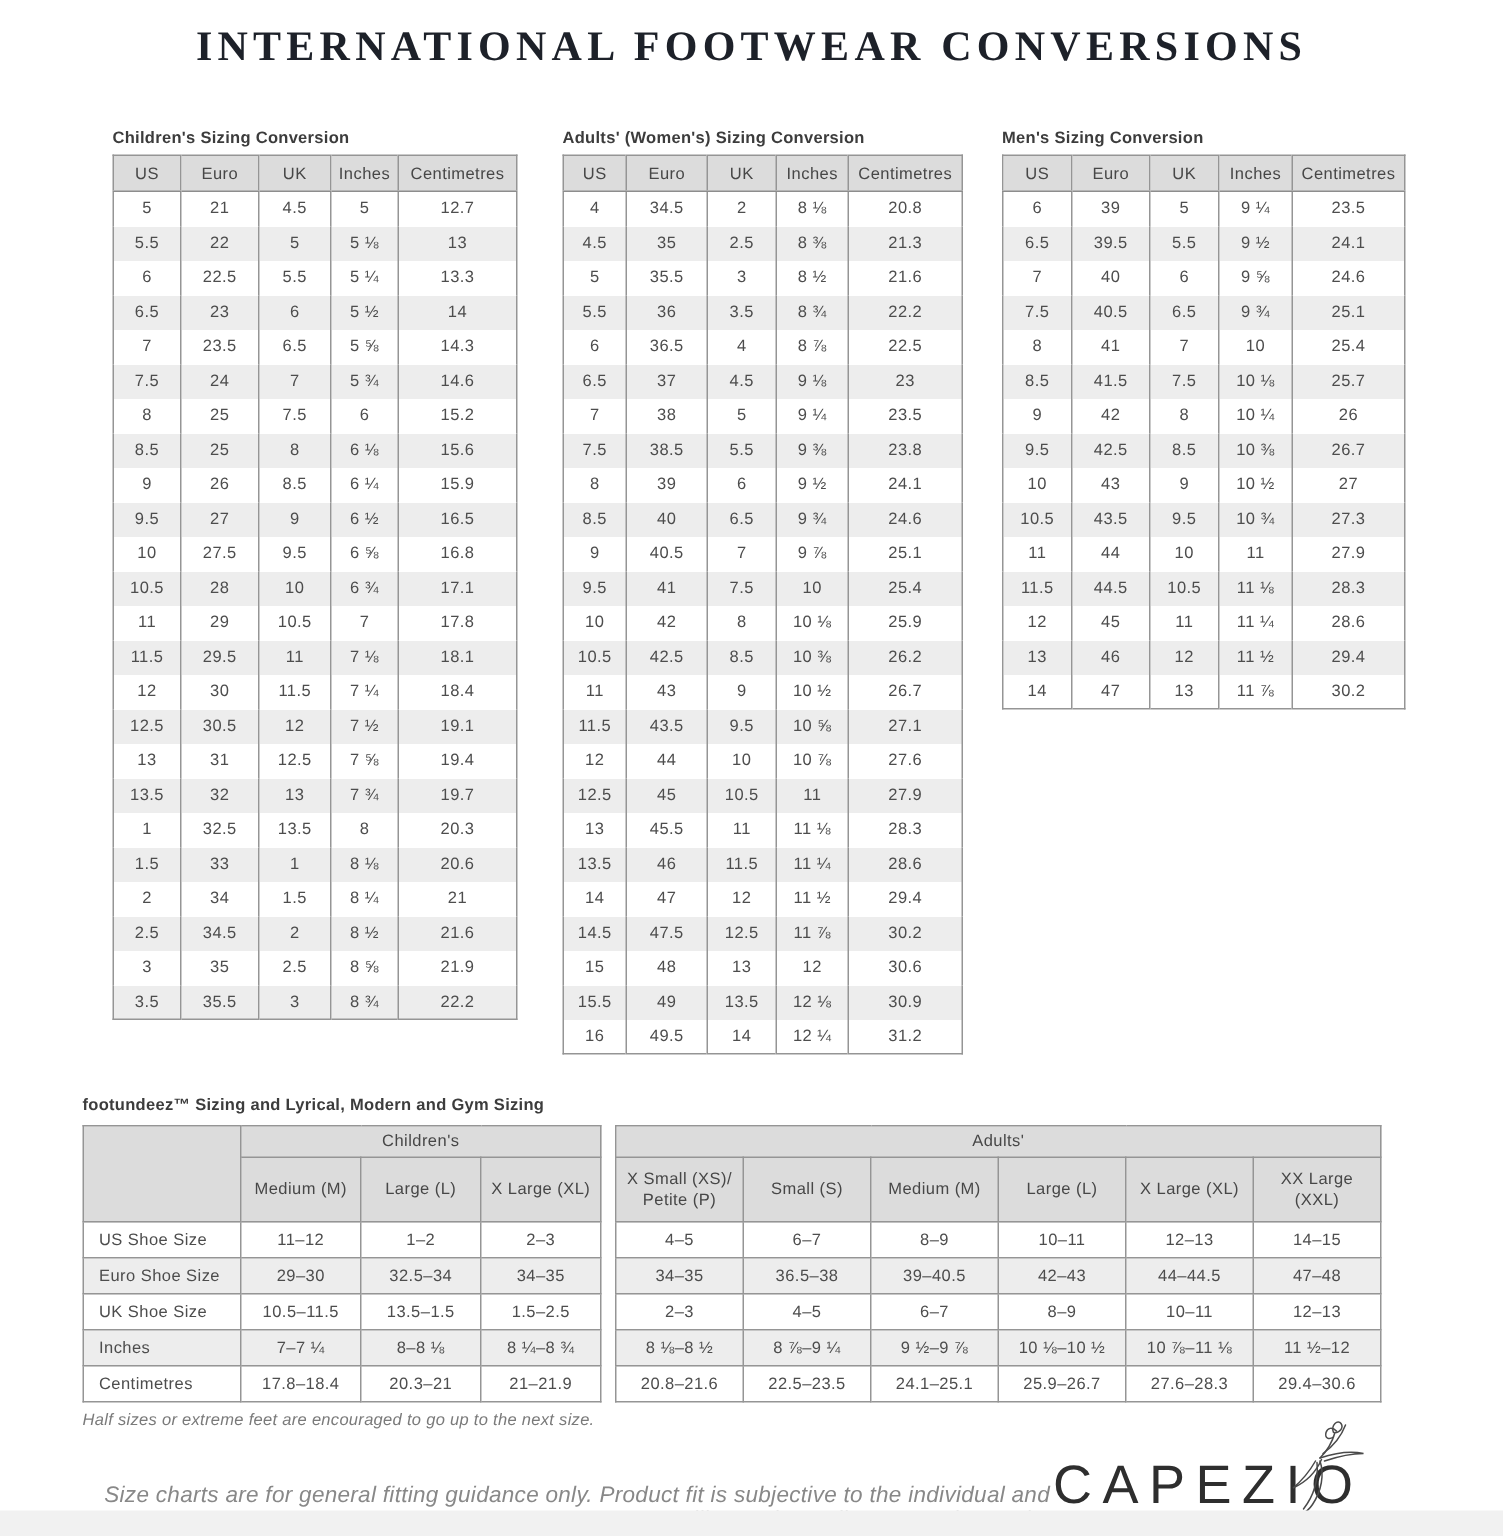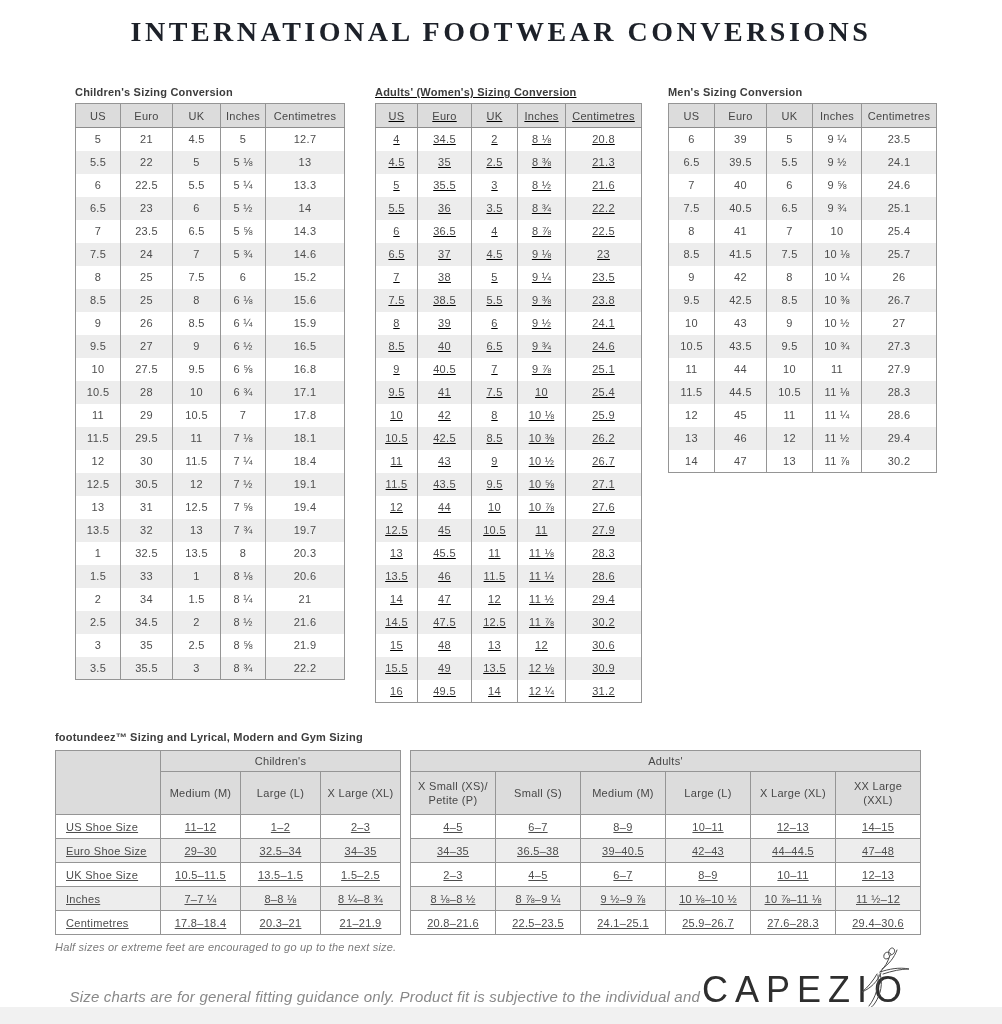--- a/index.html
+++ b/index.html
@@ -6,21 +6,21 @@
   html,body { width:1002px; height:1024px; background:#ffffff; font-family:"Liberation Sans",sans-serif; position:relative; overflow:hidden; }
 
   .page-title {
     position:absolute; top:16px; left:0; width:1002px; text-align:center;
     font-family:"Liberation Serif",serif; font-size:28px; font-weight:600;
     letter-spacing:3.5px; color:#1d2129;
   }
 
   .conv-block { position:absolute;padding-left:20px; }
   .block-children { left:55px; top:86px; }
-  .block-women   { left:355px; top:86px;text-decoration:underline; }
+  .block-women   { left:355px; top:86px; }
   .block-men     { left:648px; top:86px; }
 
   .conv-title, .fu-title {
     font-size:11px; font-weight:bold; color:#3c3c3c; letter-spacing:0.2px; margin-bottom:5px;
   }
 
   table { border-collapse:collapse; table-layout:fixed; }
   .conv { border:1px solid #959595; }
   .conv th, .conv td {
     font-size:11px; color:#4d4d4d; text-align:center; height:23px;
@@ -40,21 +40,21 @@
   .fu-right { left:410px; width:510px; }
   .t-fuchildren .c0{width:105px} .t-fuchildren .c1{width:80px} .t-fuchildren .c2{width:80px} .t-fuchildren .c3{width:80px}
   .t-fuadults col {width:85px}
   .fu th, .fu td {
     border:1px solid #959595; font-size:11px; color:#4d4d4d; text-align:center;
     letter-spacing:0.3px; font-weight:400;
   }
   .fu thead th { background:#dcdcdc; color:#474747; }
   .fu .group-row th { height:21px; font-weight:normal; }
   .fu .subhead th { height:43px; line-height:1.3; padding:2px 4px; }
-  .fu tbody td { height:24px;text-decoration:underline; }
+  .fu tbody td { height:24px; }
   .fu tbody tr:nth-child(even) td { background:#ededed; }
   .fu .row-label { text-align:left; padding-left:10px; }
 
   .note {
     position:absolute; left:55px; top:941px; font-size:11px; font-style:italic;
     color:#7a7a7a; letter-spacing:0.2px;
   }
   .disclaimer {
     position:absolute; left:55px; top:988px; width:645px; text-align:right;
     font-size:15px; font-style:italic; color:#888888; letter-spacing:0.2px;

